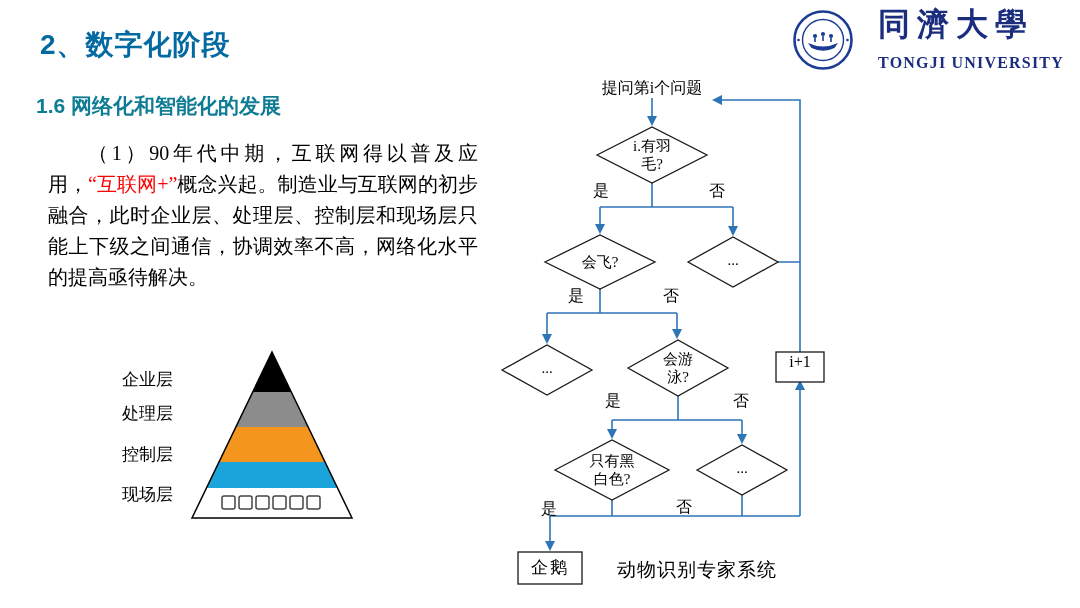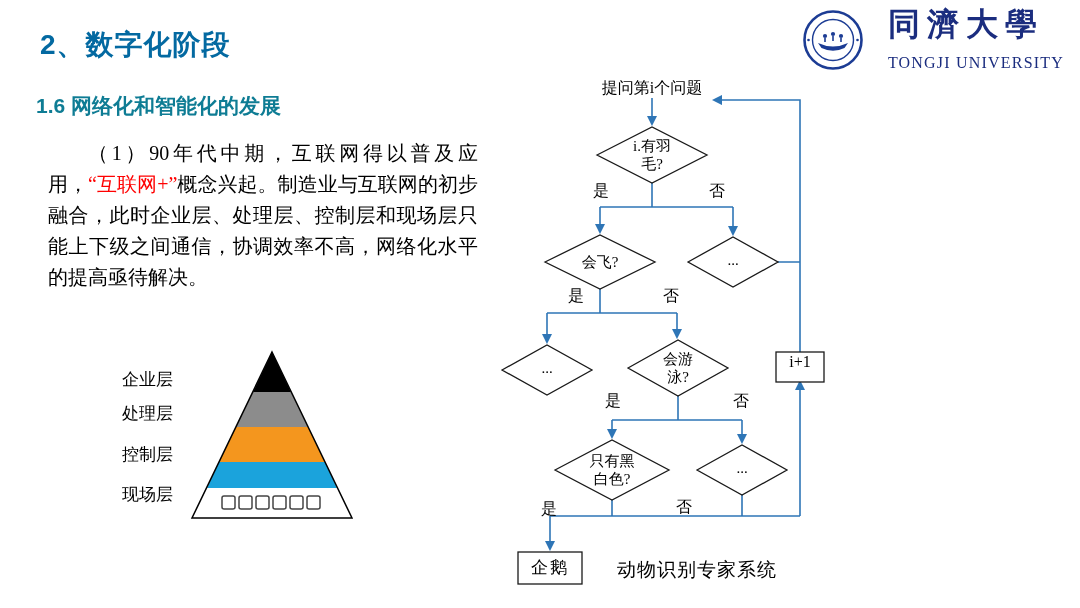--- a/index.html
+++ b/index.html
@@ -22,21 +22,21 @@
     font-family:"Liberation Serif",serif;
   }
   .para-left{left:36px;top:138px;width:430px;font-size:20px;line-height:1.55;margin-left:12px;}
   .para-right{left:842px;top:192px;width:226px;font-size:20px;line-height:1.42;}
   .red{color:#FF0000;}
   
   .logo{position:absolute;top:8px;right:16px;display:flex;align-items:center;gap:24px;}
   .logo-text{display:flex;flex-direction:column;align-items:flex-start;}
   .logo-cn{font-size:32px;font-weight:bold;color:#1B2D7F;font-family:"DejaVu Serif",serif;
            letter-spacing:7px;line-height:1.05;white-space:nowrap;}
-  .logo-en{font-size:16px;font-weight:normal;color:#1B2D7F;font-family:"Liberation Serif",serif;
+  .logo-en{font-size:16px;font-weight:bold;color:#1B2D7F;font-family:"Liberation Serif",serif;
            letter-spacing:1.2px;white-space:nowrap;margin-top:12px;}
   
   .pyr-label{position:absolute;left:122px;font-size:17px;color:#000;
              font-family:"Liberation Serif",serif;white-space:nowrap;}
   
   .fl{position:absolute;transform:translate(-50%,-50%);color:#000;text-align:center;
       font-family:"Liberation Serif",serif;font-size:15px;line-height:1.2;white-space:nowrap;}
   .fl-start{font-size:16px;}
   .fl-yn{font-size:16px;}
   .fl-inc{font-size:16px;}

